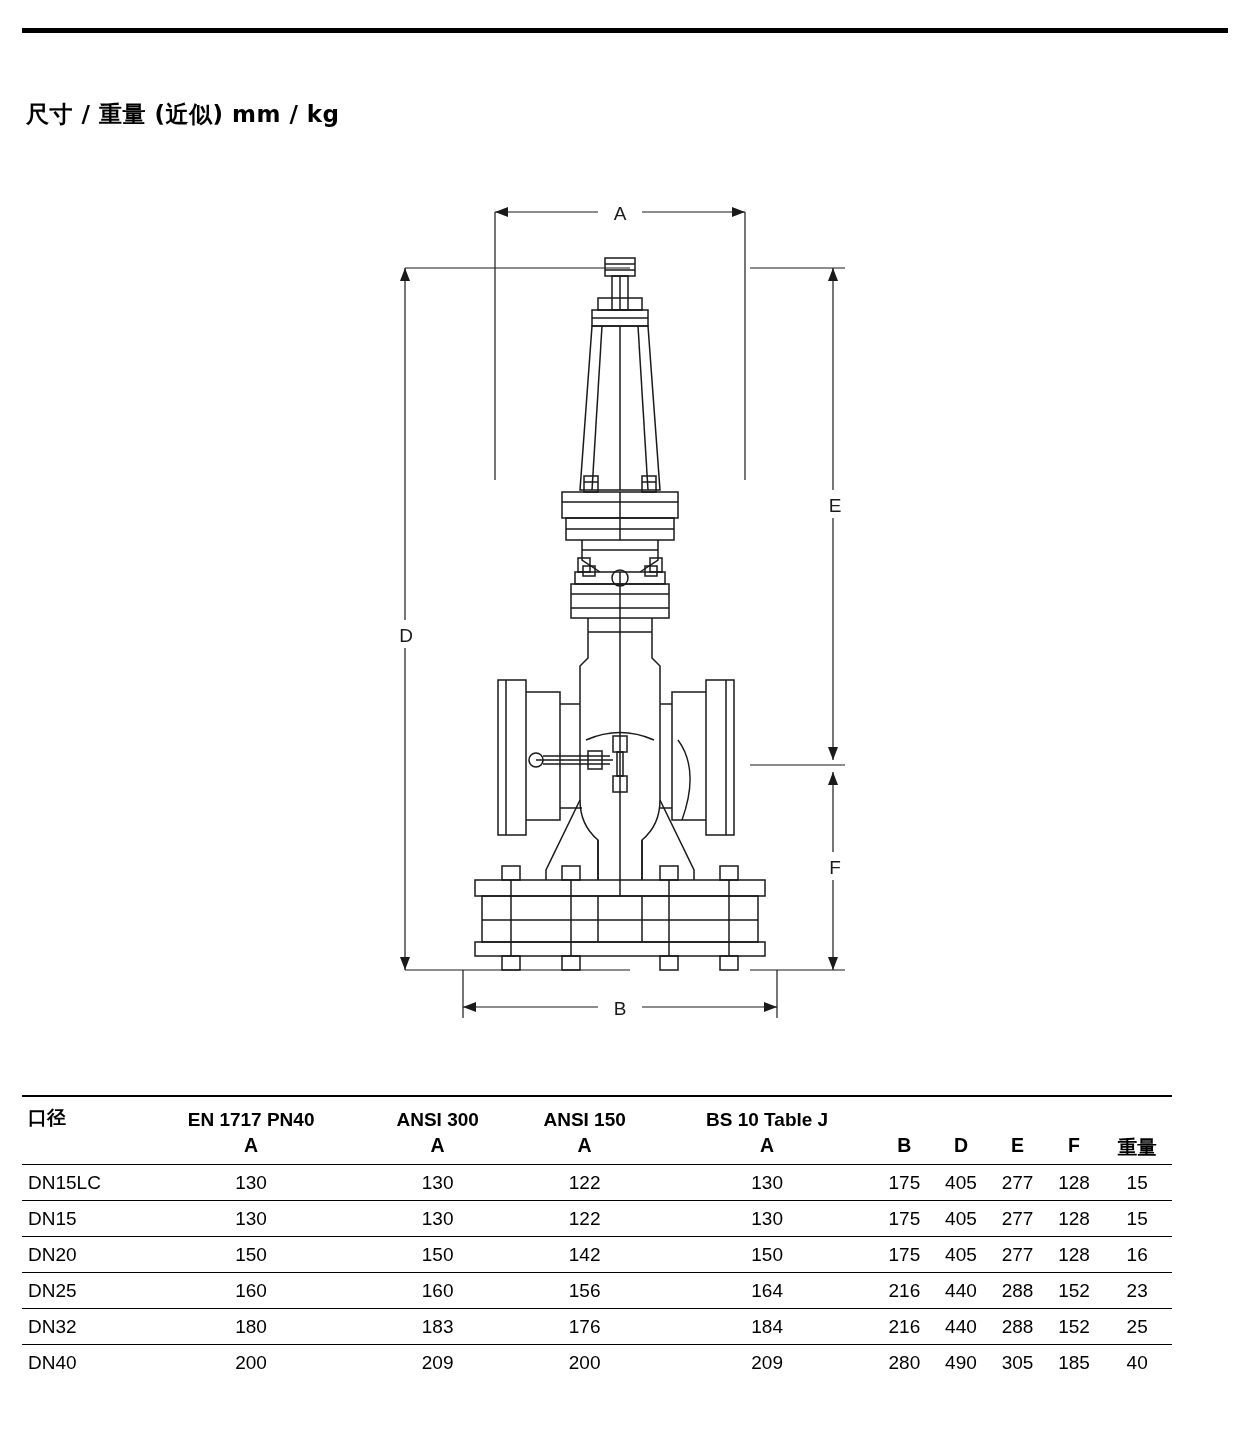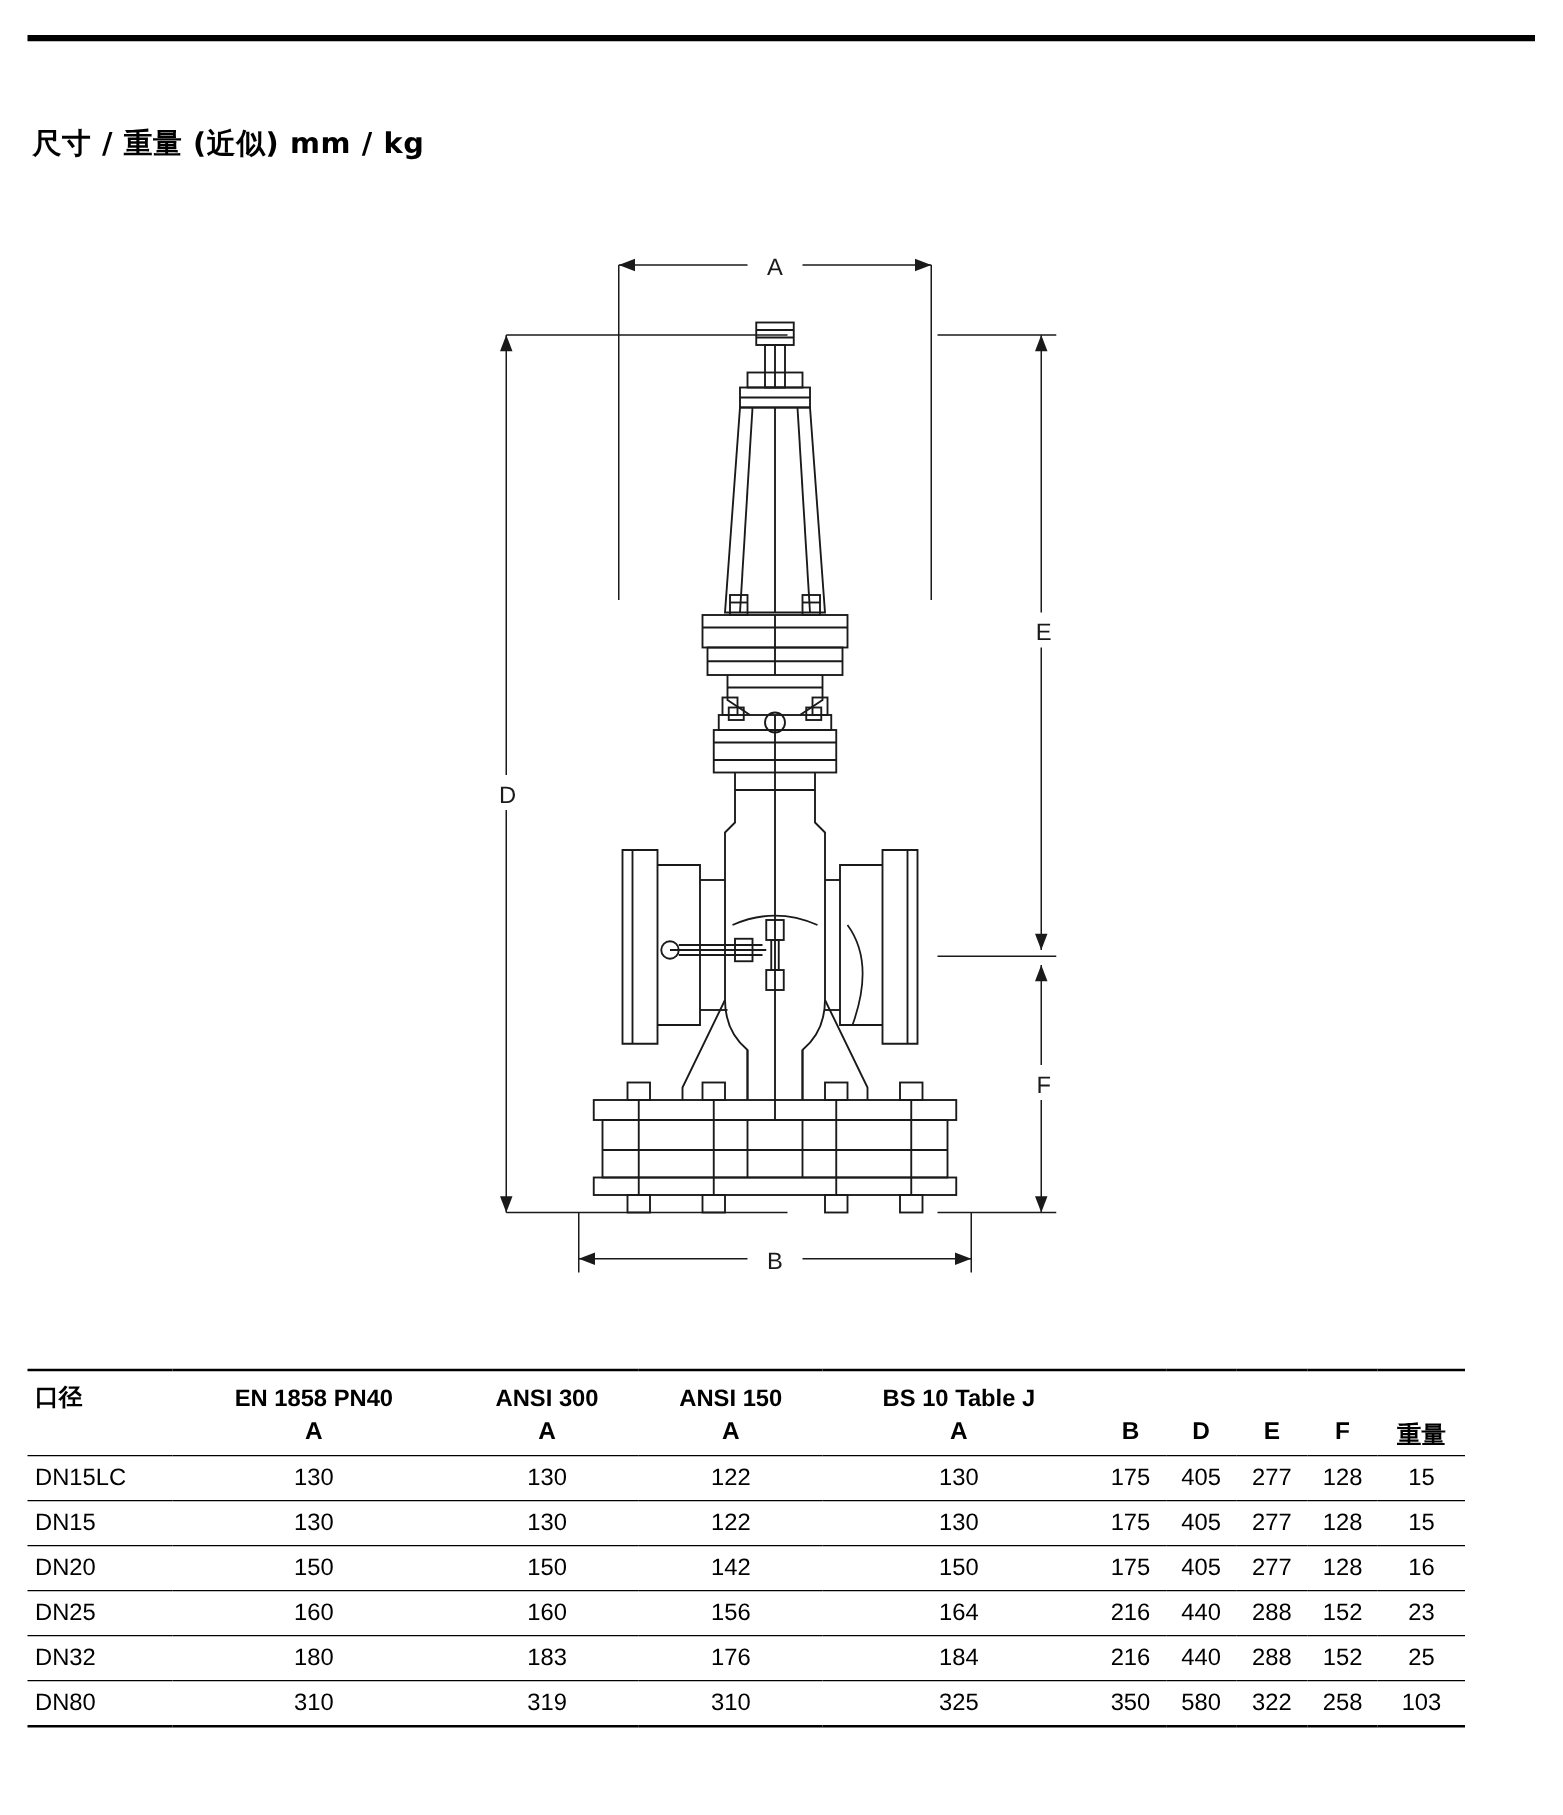--- a/index.html
+++ b/index.html
@@ -260,21 +260,21 @@
       <line x1="290" y1="680" x2="290" y2="716"></line>
     </g>
   </svg>
 </div>
 
 <div class="table-wrap">
   <table class="dims">
     <thead>
       <tr class="grp rule-top">
         <th class="col-first label-cjk">口径</th>
-        <th>EN 1858 PN40</th>
+        <th>EN 1717 PN40</th>
         <th>ANSI 300</th>
         <th>ANSI 150</th>
         <th>BS 10 Table J</th>
         <th></th>
         <th></th>
         <th></th>
         <th></th>
         <th></th>
       </tr>
       <tr class="sub">
@@ -344,27 +344,27 @@
         <td>180</td>
         <td>183</td>
         <td>176</td>
         <td>184</td>
         <td>216</td>
         <td>440</td>
         <td>288</td>
         <td>152</td>
         <td>25</td>
       </tr>
-      <tr class="rule-thin rule-bottom">
-        <td class="col-first">DN80</td>
-        <td>310</td>
-        <td>319</td>
-        <td>310</td>
-        <td>325</td>
-        <td>350</td>
-        <td>580</td>
-        <td>322</td>
-        <td>258</td>
-        <td>103</td>
+      <tr class="rule-thin">
+        <td class="col-first">DN40</td>
+        <td>200</td>
+        <td>209</td>
+        <td>200</td>
+        <td>209</td>
+        <td>280</td>
+        <td>490</td>
+        <td>305</td>
+        <td>185</td>
+        <td>40</td>
       </tr>
     </tbody>
   </table>
 </div>
 
 </body></html>

